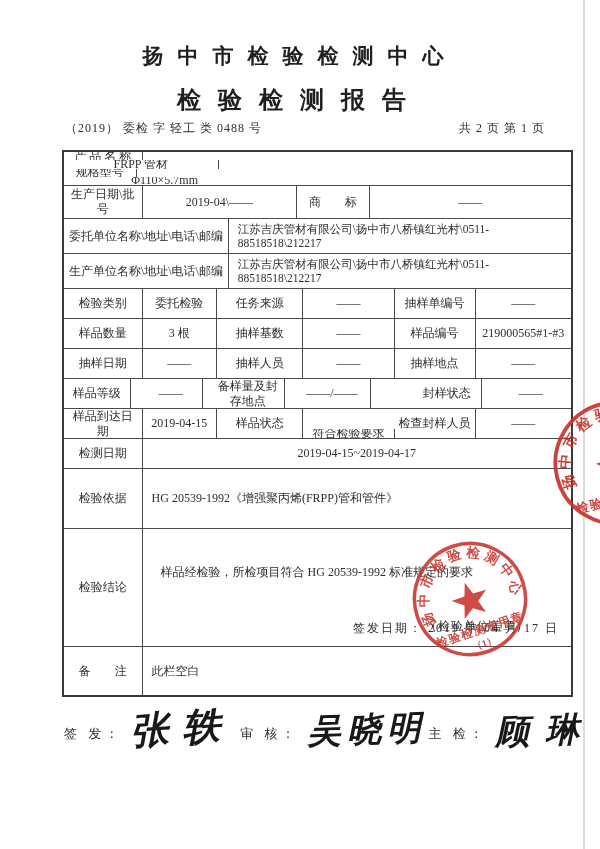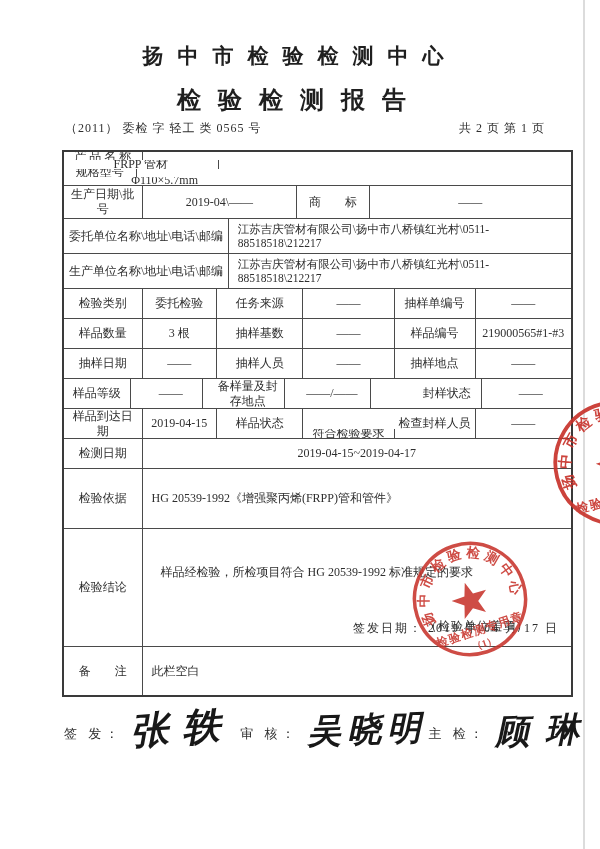--- a/index.html
+++ b/index.html
@@ -60,21 +60,21 @@
 <body>
 
 <div class="page">
 
   <div class="scan-edge"></div>
 
   <div class="title1">扬中市检验检测中心</div>
   <div class="title2">检验检测报告</div>
 
   <div class="doc-line">
-    <span>（2011） 委检 字 轻工 类 0565 号</span>
+    <span>（2019） 委检 字 轻工 类 0488 号</span>
     <span>共 2 页 第 1 页</span>
   </div>
 
   <div class="report-table" id="report-table">
       <div class="trow" style="height: 34px; flex-direction: column;">
         <div class="tcell" style="width: 15.5%;">产 品 名 称</div>
         <div class="tcell" style="width: 30.5%;">FRPP 管材</div>
         <div class="tcell" style="width: 14.3%;">规格型号</div>
         <div class="tcell" style="width: 39.7%;">Φ110×5.7mm</div>
       </div>

